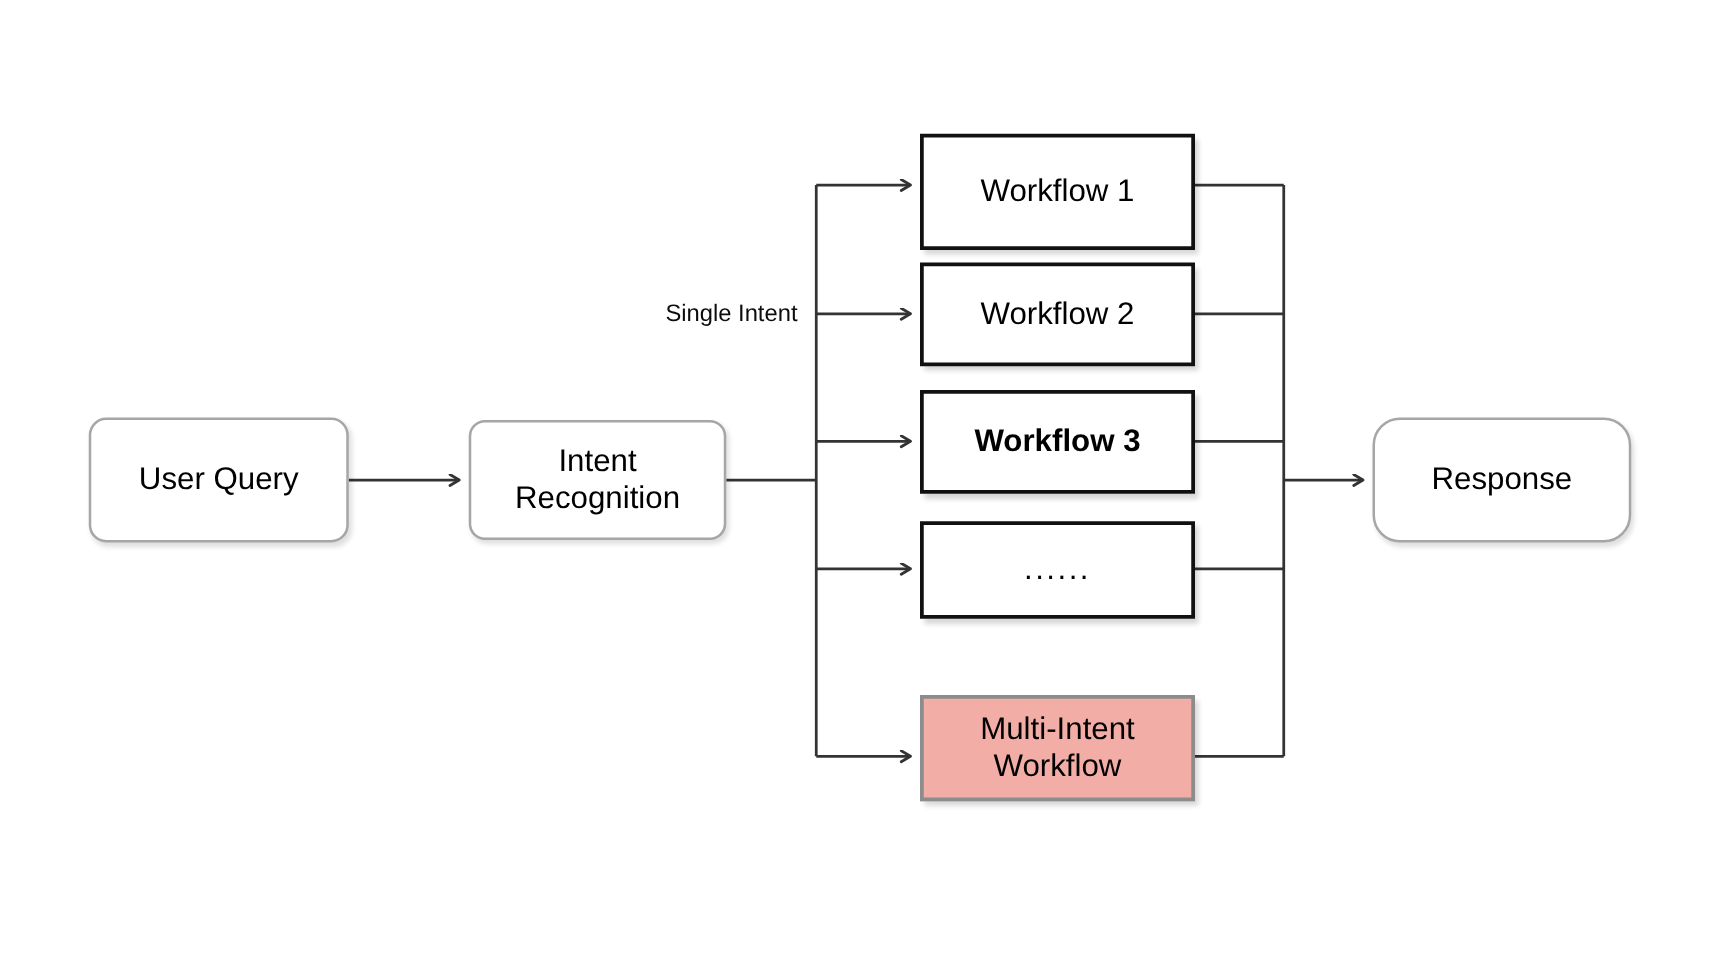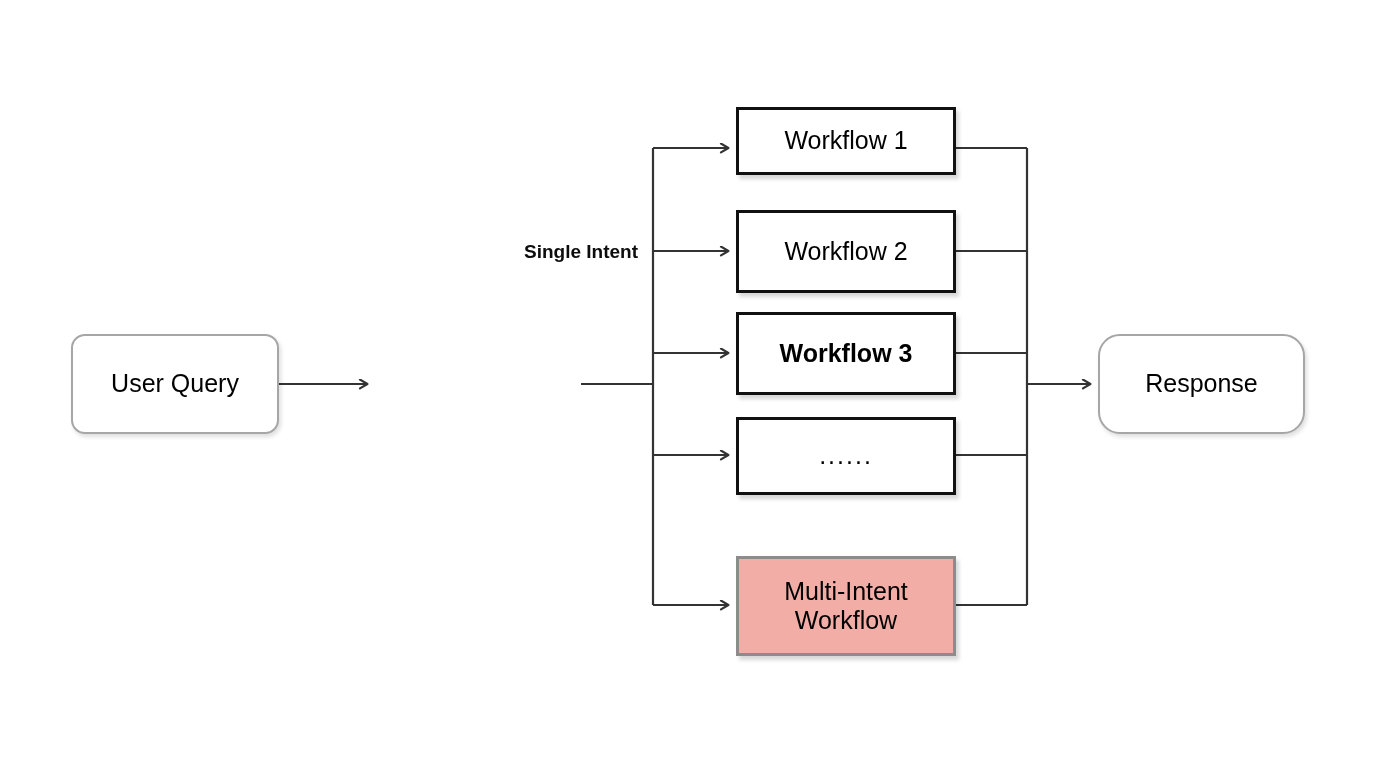--- a/index.html
+++ b/index.html
@@ -76,21 +76,20 @@
   
   .edge-label {
     position: absolute;
     font-size: 19px;
     color: #0d0d0d;
     white-space: nowrap;
     z-index: 3;
   }
   .edge-label.right-align {
     text-align: right;
-    font-weight: bold;
   }
 </style>
 </head>
 <body>
 
 <div id="canvas">
 
   <svg id="wires" viewBox="0 0 1376 768" xmlns="http://www.w3.org/2000/svg">
     <defs>
 
@@ -126,38 +125,42 @@
       <line x1="1027" y1="148" x2="1027" y2="605"></line>
 
       <line x1="1027" y1="384" x2="1090" y2="384" marker-end="url(#arrowV)"></line>
     </g>
   </svg>
 
   <div class="node round" style="left:71px; top:334px; width:208px; height:100px;border-radius:14px;">
     <span>User Query</span>
   </div>
 
+  <div class="node round" style="left:375px; top:336px; width:206px; height:96px;">
+    <span>Intent
+Recognition</span>
+  </div>
 
-  <div class="node rect" style="left:736px; top:107px; width:220px; height:68px;">
+  <div class="node rect" style="left:736px; top:107px; width:220px; height:93px;">
     <span>Workflow 1</span>
   </div>
 
   <div class="node rect" style="left:736px; top:210px; width:220px; height:83px;justify-content:center;">
     <span>Workflow 2</span>
   </div>
 
   <div class="node rect" style="left:736px; top:312px; width:220px; height:83px;font-weight:bold;">
     <span>Workflow 3</span>
   </div>
 
   <div class="node rect" style="left:736px; top:417px; width:220px; height:78px;">
     <span class="ellipsis-text">......</span>
   </div>
 
-  <div class="node accent" style="left:736px; top:556px; width:220px; height:100px;">
+  <div class="node accent" style="left:736px; top:556px; width:220px; height:85px;">
     <span>Multi-Intent
 Workflow</span>
   </div>
 
   <div class="node round" style="left:1098px; top:334px; width:207px; height:100px;border-radius:22px;">
     <span>Response</span>
   </div>
 
   <div class="edge-label right-align" style="left:373px; top:241px; width:265px;">Single Intent</div>
 

